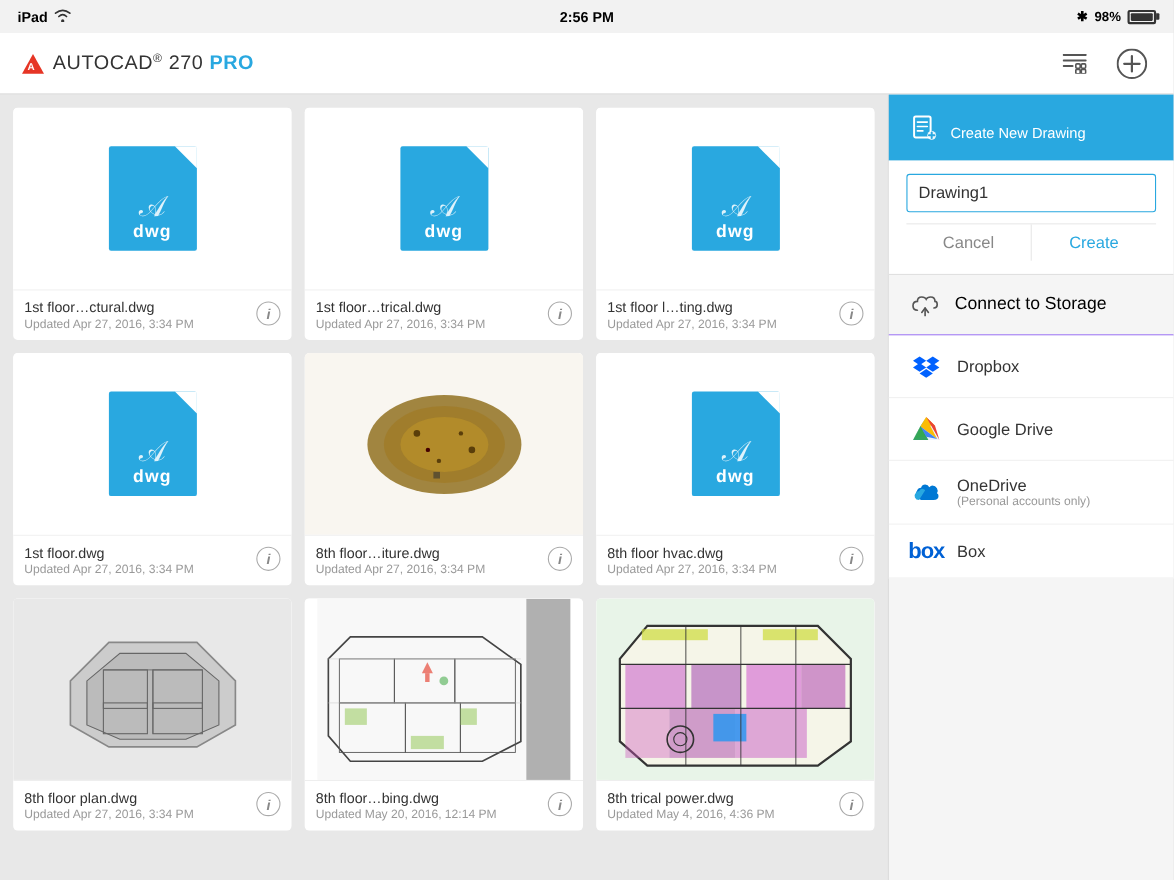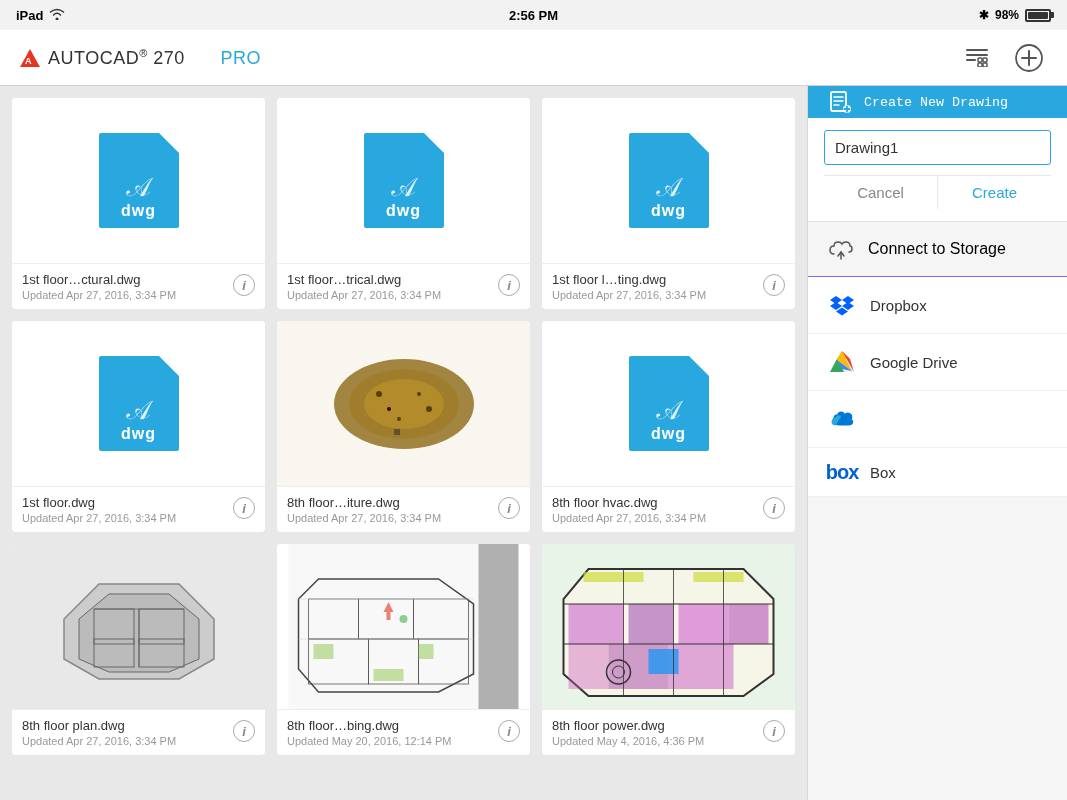--- a/index.html
+++ b/index.html
@@ -51,21 +51,21 @@
     .autocad-triangle::after {
       content: 'A';
       position: absolute;
       color: white;
       font-size: 9px;
       font-weight: bold;
       bottom: -17px;
       left: -5px;
     }
     .header-title { font-size: 18px; font-weight: 400; color: #333; letter-spacing: 0.5px; }
-    .header-title .pro { color: #29a8e0; font-weight: 400; margin-left: 30px; }
+    .header-title .pro { color: #29a8e0; font-weight: 700; }
     .header-title .reg { font-size: 11px; vertical-align: super; }
     .header-actions { display: flex; align-items: center; gap: 16px; }
     .header-btn {
       width: 36px; height: 36px;
       border: none; background: none; cursor: pointer;
       display: flex; align-items: center; justify-content: center;
       color: #555; font-size: 20px;
     }
 
     
@@ -166,29 +166,28 @@
       background: #f5f5f5;
       border-left: 1px solid #d8d8d8;
       display: flex;
       flex-direction: column;
     }
 
     
     .create-drawing-btn {
       background: #29a8e0;
       color: #fff;
-      padding: 4px 20px;
-      display: flex;
-      align-items: center;
+      padding: 18px 20px;
+      display: flex;
+      align-items: flex-end;
       gap: 12px;
       cursor: pointer;
       border: none;
       width: 100%;
       text-align: left;
-      font-family: Liberation Mono, monospace;
     }
 
     .drawing-name-section {
       background: #fff;
       padding: 12px 16px;
       border-bottom: 1px solid #e0e0e0;
     }
     .drawing-name-input {
       width: 100%;
       border: 1.5px solid #29a8e0;
@@ -522,21 +521,21 @@
             <line x1="70" y1="25" x2="70" y2="152" stroke="#333" stroke-width="0.8"></line>
             <line x1="120" y1="25" x2="120" y2="152" stroke="#333" stroke-width="0.8"></line>
             <line x1="170" y1="25" x2="170" y2="152" stroke="#333" stroke-width="0.8"></line>
 
             <circle cx="65" cy="128" r="12" fill="none" stroke="#333" stroke-width="1.5"></circle>
             <circle cx="65" cy="128" r="6" fill="none" stroke="#333" stroke-width="1"></circle>
           </svg>
         </div>
         <div class="file-info">
           <div class="file-meta">
-            <div class="file-name">8th floor power.dwg</div>
+            <div class="file-name">8th trical power.dwg</div>
             <div class="file-date">Updated May 4, 2016, 4:36 PM</div>
           </div>
           <button class="info-btn">i</button>
         </div>
       </div>
 
     </div>
   </div>
 
   <div class="sidebar-panel">
@@ -602,20 +601,24 @@
       <span class="storage-service-name">Google Drive</span>
     </div>
 
     <div class="storage-service">
       <div class="onedrive-icon">
         <svg width="30" height="22" viewBox="0 0 30 22">
           <path d="M12 18 Q8 18 6 15 Q4 12 6 9 Q7 6 10 6 Q11 3 14 3 Q17 3 18 5.5 Q19.5 4 21 4 Q24 4 25.5 6.5 Q27 9 25.5 11.5 Q27 12 27 14 Q27 18 22 18 Z" fill="#0078D4"></path>
           <path d="M8 18 Q5 18 4 15.5 Q3 13 5 11 Q6 9 8 9.5 Q9 7 11 7 Q13 7 14 8.5" fill="#28A8E0"></path>
         </svg>
       </div>
+      <div>
+        <div class="storage-service-name">OneDrive</div>
+        <div class="storage-service-sub">(Personal accounts only)</div>
+      </div>
     </div>
 
     <div class="storage-service">
       <div class="box-icon">box</div>
       <span class="storage-service-name">Box</span>
     </div>
 
   </div>
 </div>
 

